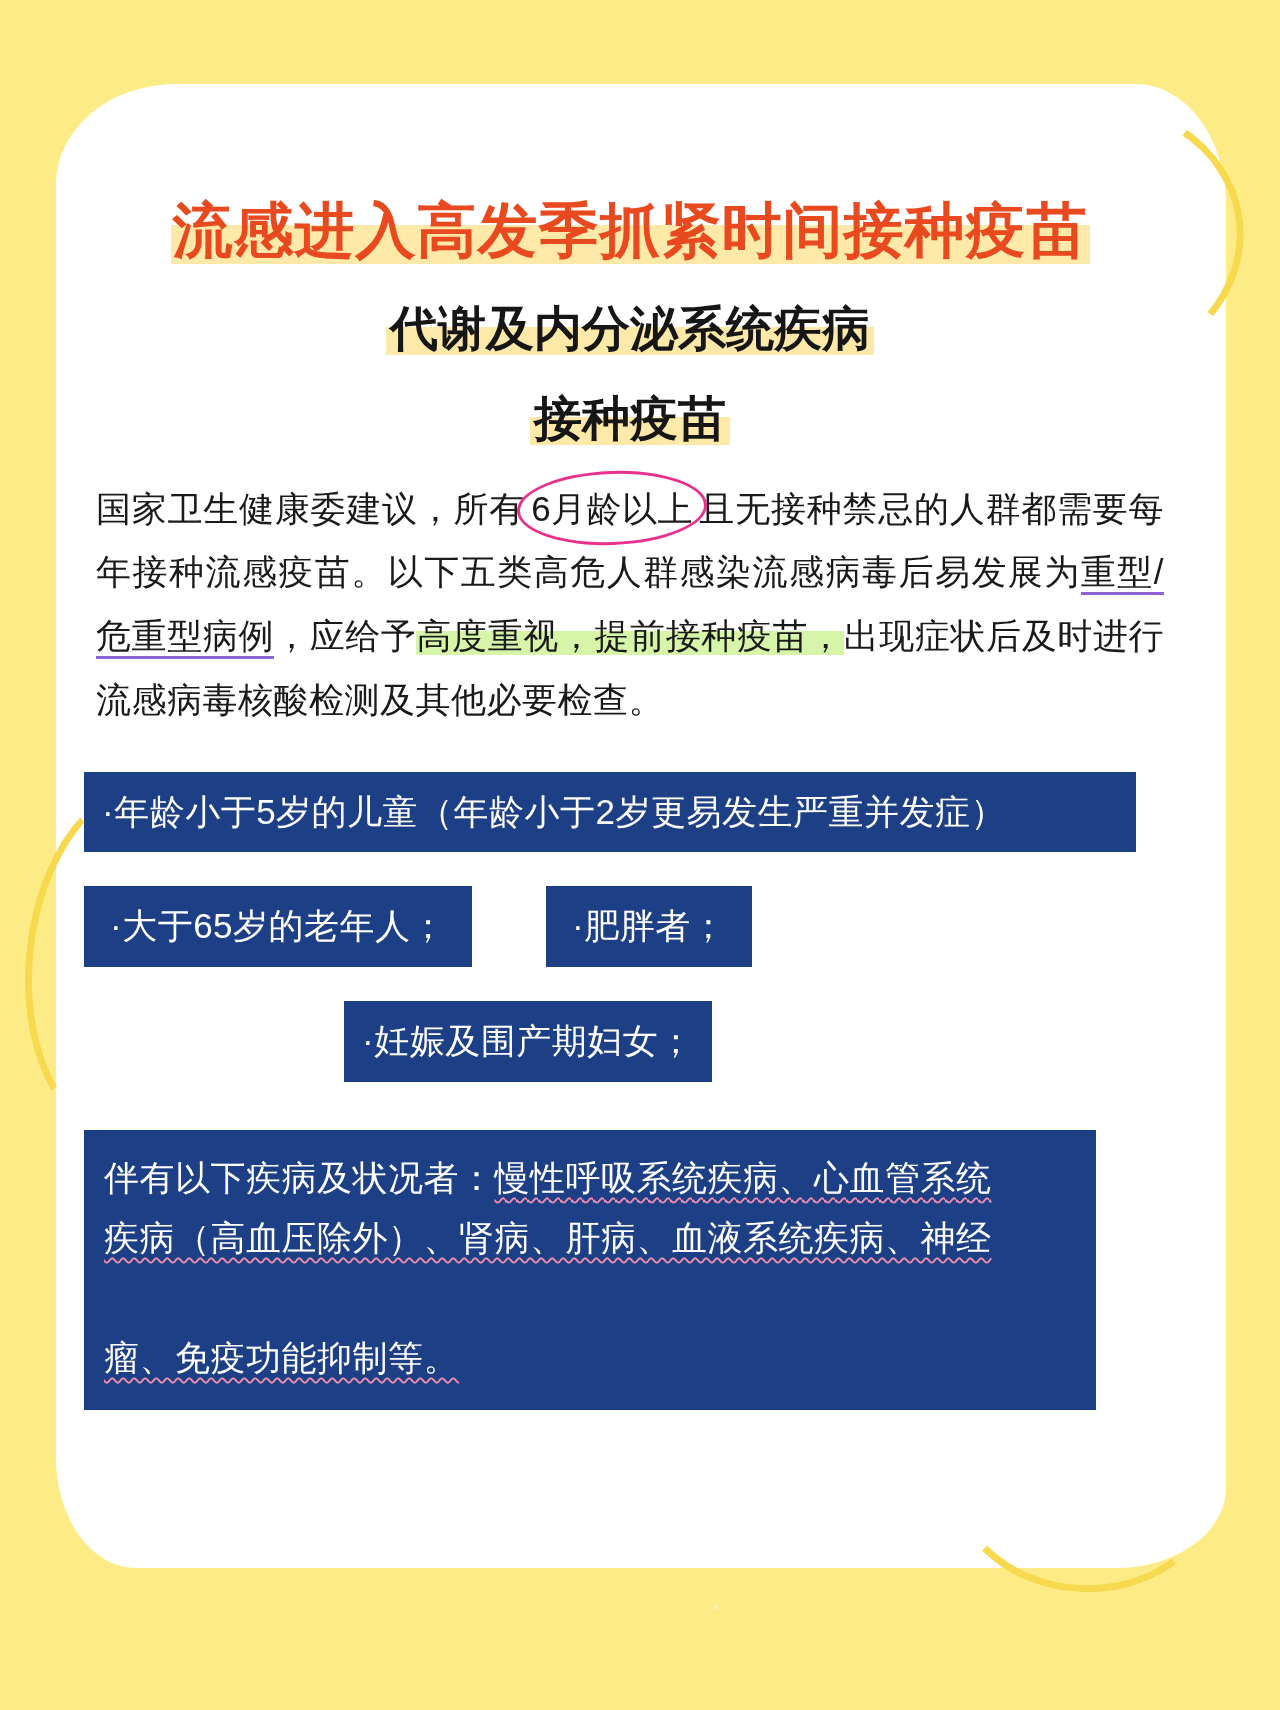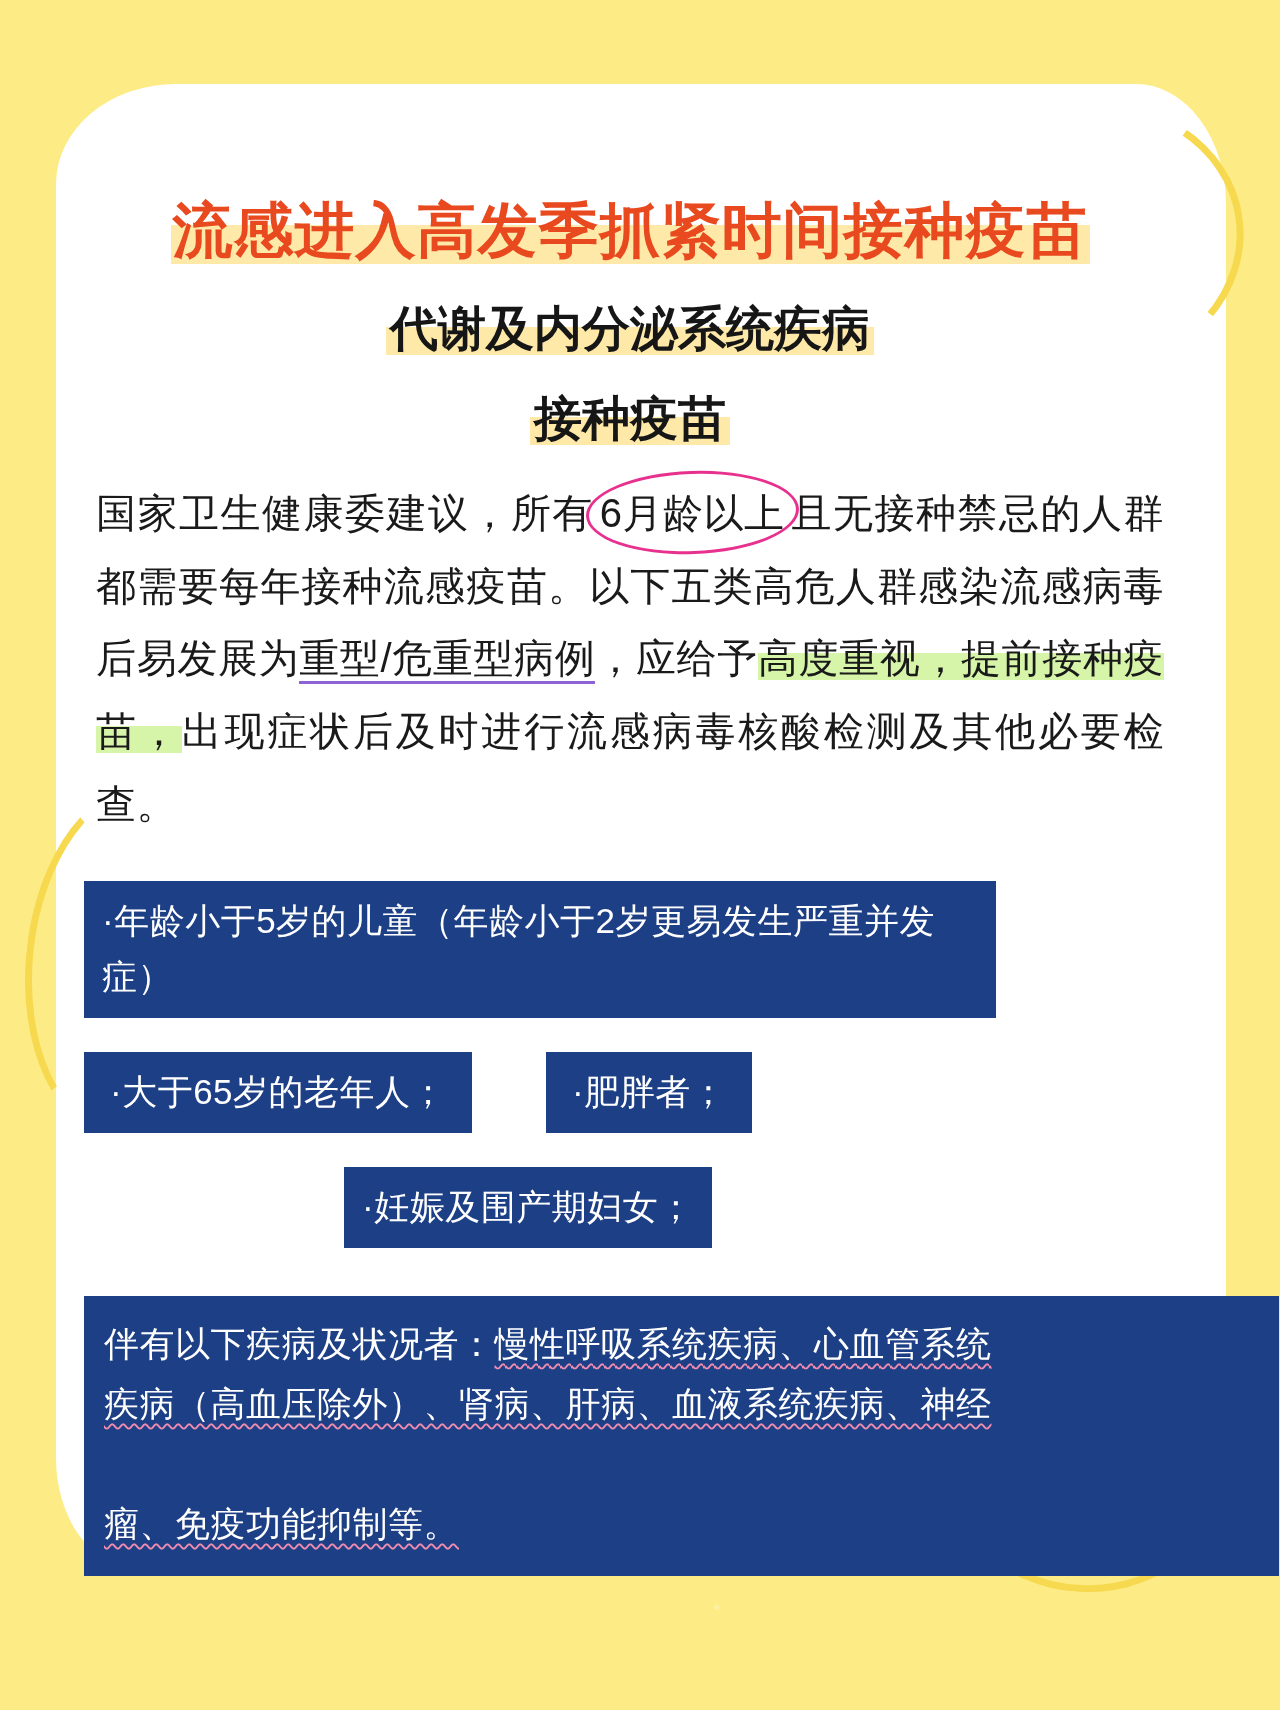--- a/index.html
+++ b/index.html
@@ -106,21 +106,21 @@
     line-height: 1.5;
     margin: 18px 0 22px 0;
   }
   .title-sub-2 .hl {
     background: linear-gradient(to top, #ffe9a8 0 52%, transparent 52% 100%);
     padding: 0 4px;
   }
 
   
   .para {
-    font-size: 40px;
+    font-size: 35px;
     color: #1a1a1a;
     line-height: 1.82;
     text-align: justify;
     text-justify: inter-ideograph;
     margin: 0 12px 40px 12px;
     letter-spacing: 0.5px;
   }
   .circled {
     position: relative;
     display: inline-block;
@@ -149,30 +149,30 @@
   
   .blue {
     background: #1d3f85;
     color: #ffffff;
     font-size: 35px;
     line-height: 1.62;
     padding: 12px 18px;
     box-sizing: border-box;
     letter-spacing: 0.5px;
   }
-  .row-1 { width: 912px; margin: 0 0 34px 0; }
+  .row-1 { width: 1052px; margin: 0 0 34px 0; }
   .row-2 {
     display: flex;
     gap: 74px;
     margin: 0 0 34px 0;
   }
   .row-2 .blue-sm { padding: 12px 26px; }
   .row-3 { margin: 0 0 48px 260px; display: inline-block; }
   .row-4 {
-    width: 1195px;
+    width: 1012px;
     padding: 18px 23px 22px 20px;
     line-height: 1.72;
   }
   .wavy {
     text-decoration: underline wavy #f08bb0;
     text-underline-offset: 7px;
     text-decoration-thickness: 2px;
   }
 </style>
 </head>

